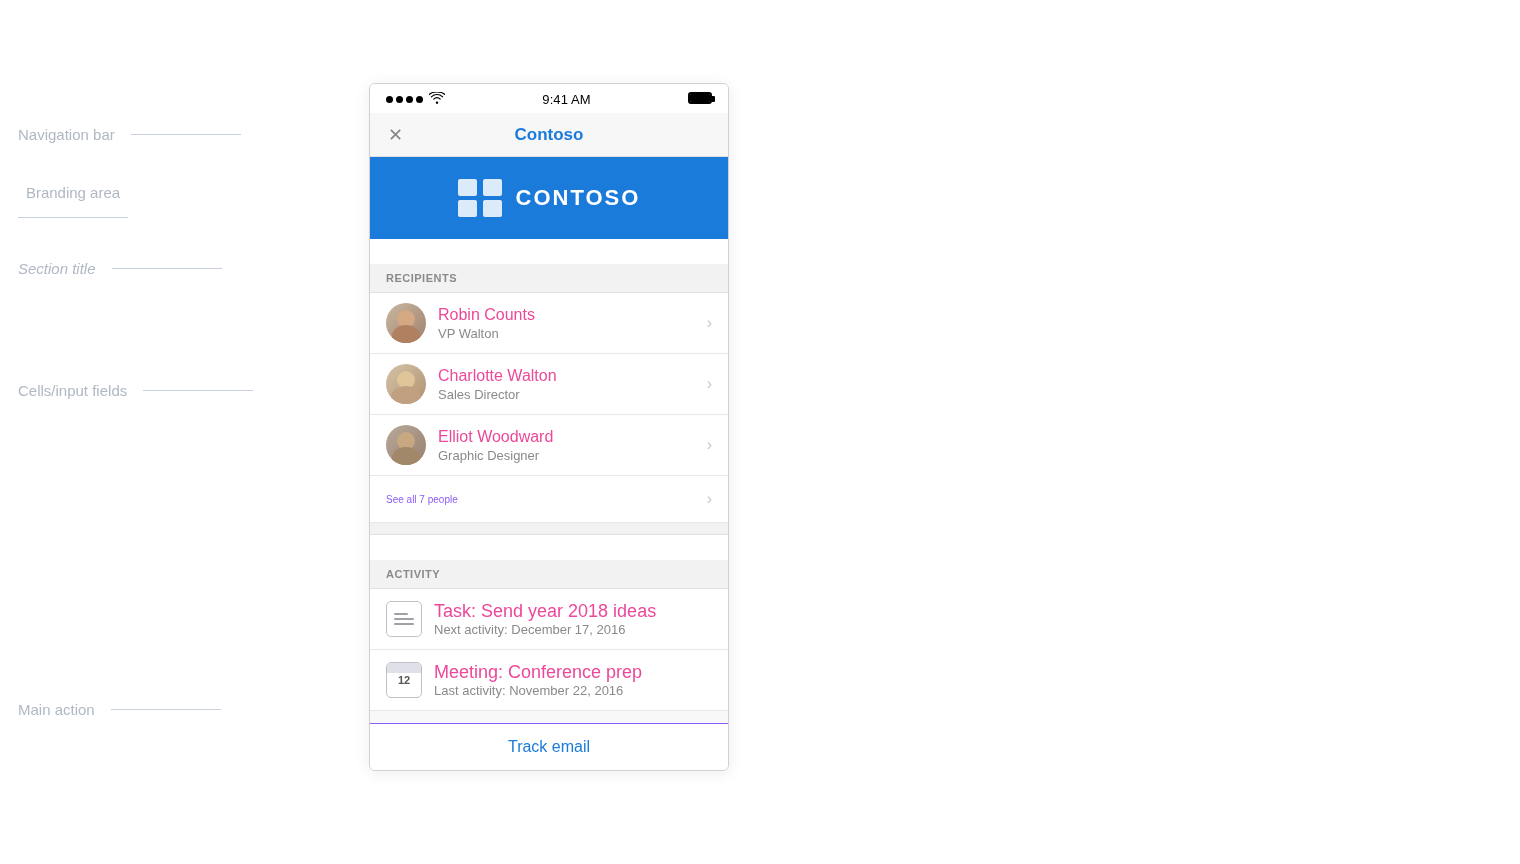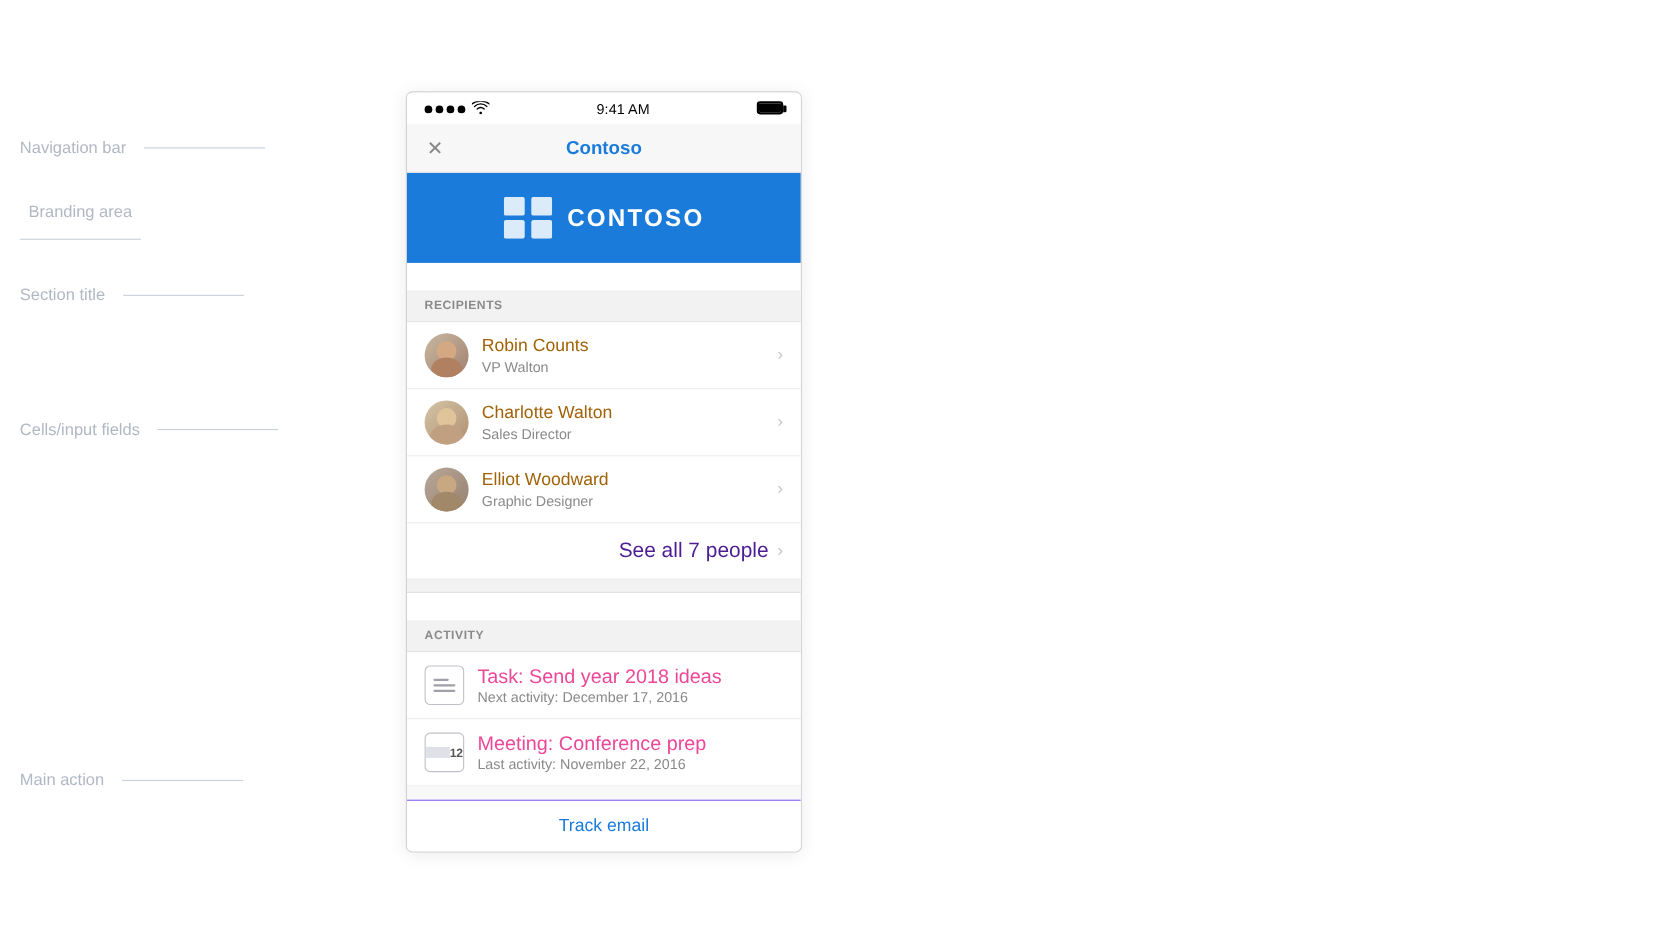--- a/index.html
+++ b/index.html
@@ -270,21 +270,21 @@
       background: #a08868;
       border-radius: 50% 50% 0 0;
     }
 
     .list-item-text {
       flex: 1;
     }
     .list-item-name {
       font-size: 16px;
       font-weight: 400;
-      color: #a16207;
+      color: #ec4899;
       line-height: 1.3;
     }
     .list-item-subtitle {
       font-size: 13px;
       color: #8a8a8a;
       margin-top: 1px;
     }
     .chevron {
       color: #c8c8c8;
       font-size: 16px;
@@ -296,23 +296,22 @@
     .see-all-item {
       background: #ffffff;
       display: flex;
       align-items: center;
       padding: 14px 16px;
       border-bottom: 1px solid #e8e8e8;
       cursor: pointer;
     }
     .see-all-text {
       flex: 1;
-      font-size: 19px;
-      color: #4c1d95;
-      text-align: right;
+      font-size: 10px;
+      color: #8b5cf6;
     }
 
     
     .section-gap {
       height: 12px;
       background: #f2f2f2;
       border-bottom: 1px solid #e0e0e0;
     }
 
     
@@ -361,21 +360,21 @@
       font-weight: 400;
     }
     .activity-subtitle {
       font-size: 13px;
       color: #8a8a8a;
       margin-top: 0;
     }
 
     .calendar-icon-wrap {
       display: flex;
-      flex-direction: row;
+      flex-direction: column;
       align-items: center;
       width: 36px;
       height: 36px;
       border: 1.5px solid #c0c0c8;
       border-radius: 5px;
       overflow: hidden;
       margin-right: 12px;
       flex-shrink: 0;
       background: #fff;
     }
@@ -414,21 +413,21 @@
 <div class="annotation" style="top: 126px; left: 18px;">
   <span>Navigation bar</span>
   <span class="annotation-line"></span>
 </div>
 
 <div class="annotation" style="top: 184px; left: 18px; flex-direction: column;">
   <span>Branding area</span>
   <span class="annotation-line"></span>
 </div>
 
-<div class="annotation" style="top: 260px; left: 18px;">
+<div class="annotation" style="top: 260px; left: 18px; font-style: italic;">
   <span>Section title</span>
   <span class="annotation-line"></span>
 </div>
 
 <div class="annotation" style="top: 382px; left: 18px;">
   <span>Cells/input fields</span>
   <span class="annotation-line"></span>
 </div>
 
 <div class="annotation" style="top: 701px; left: 18px;">

